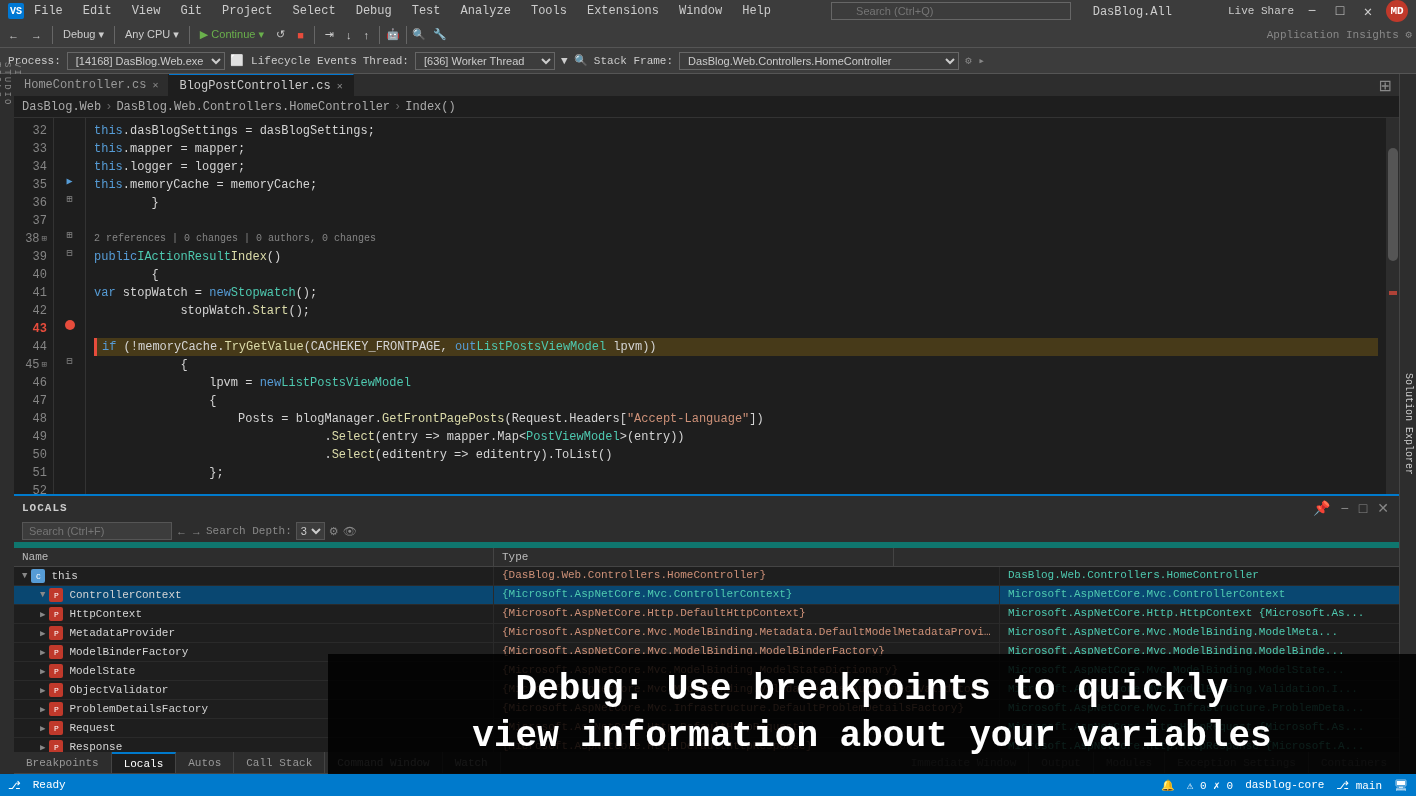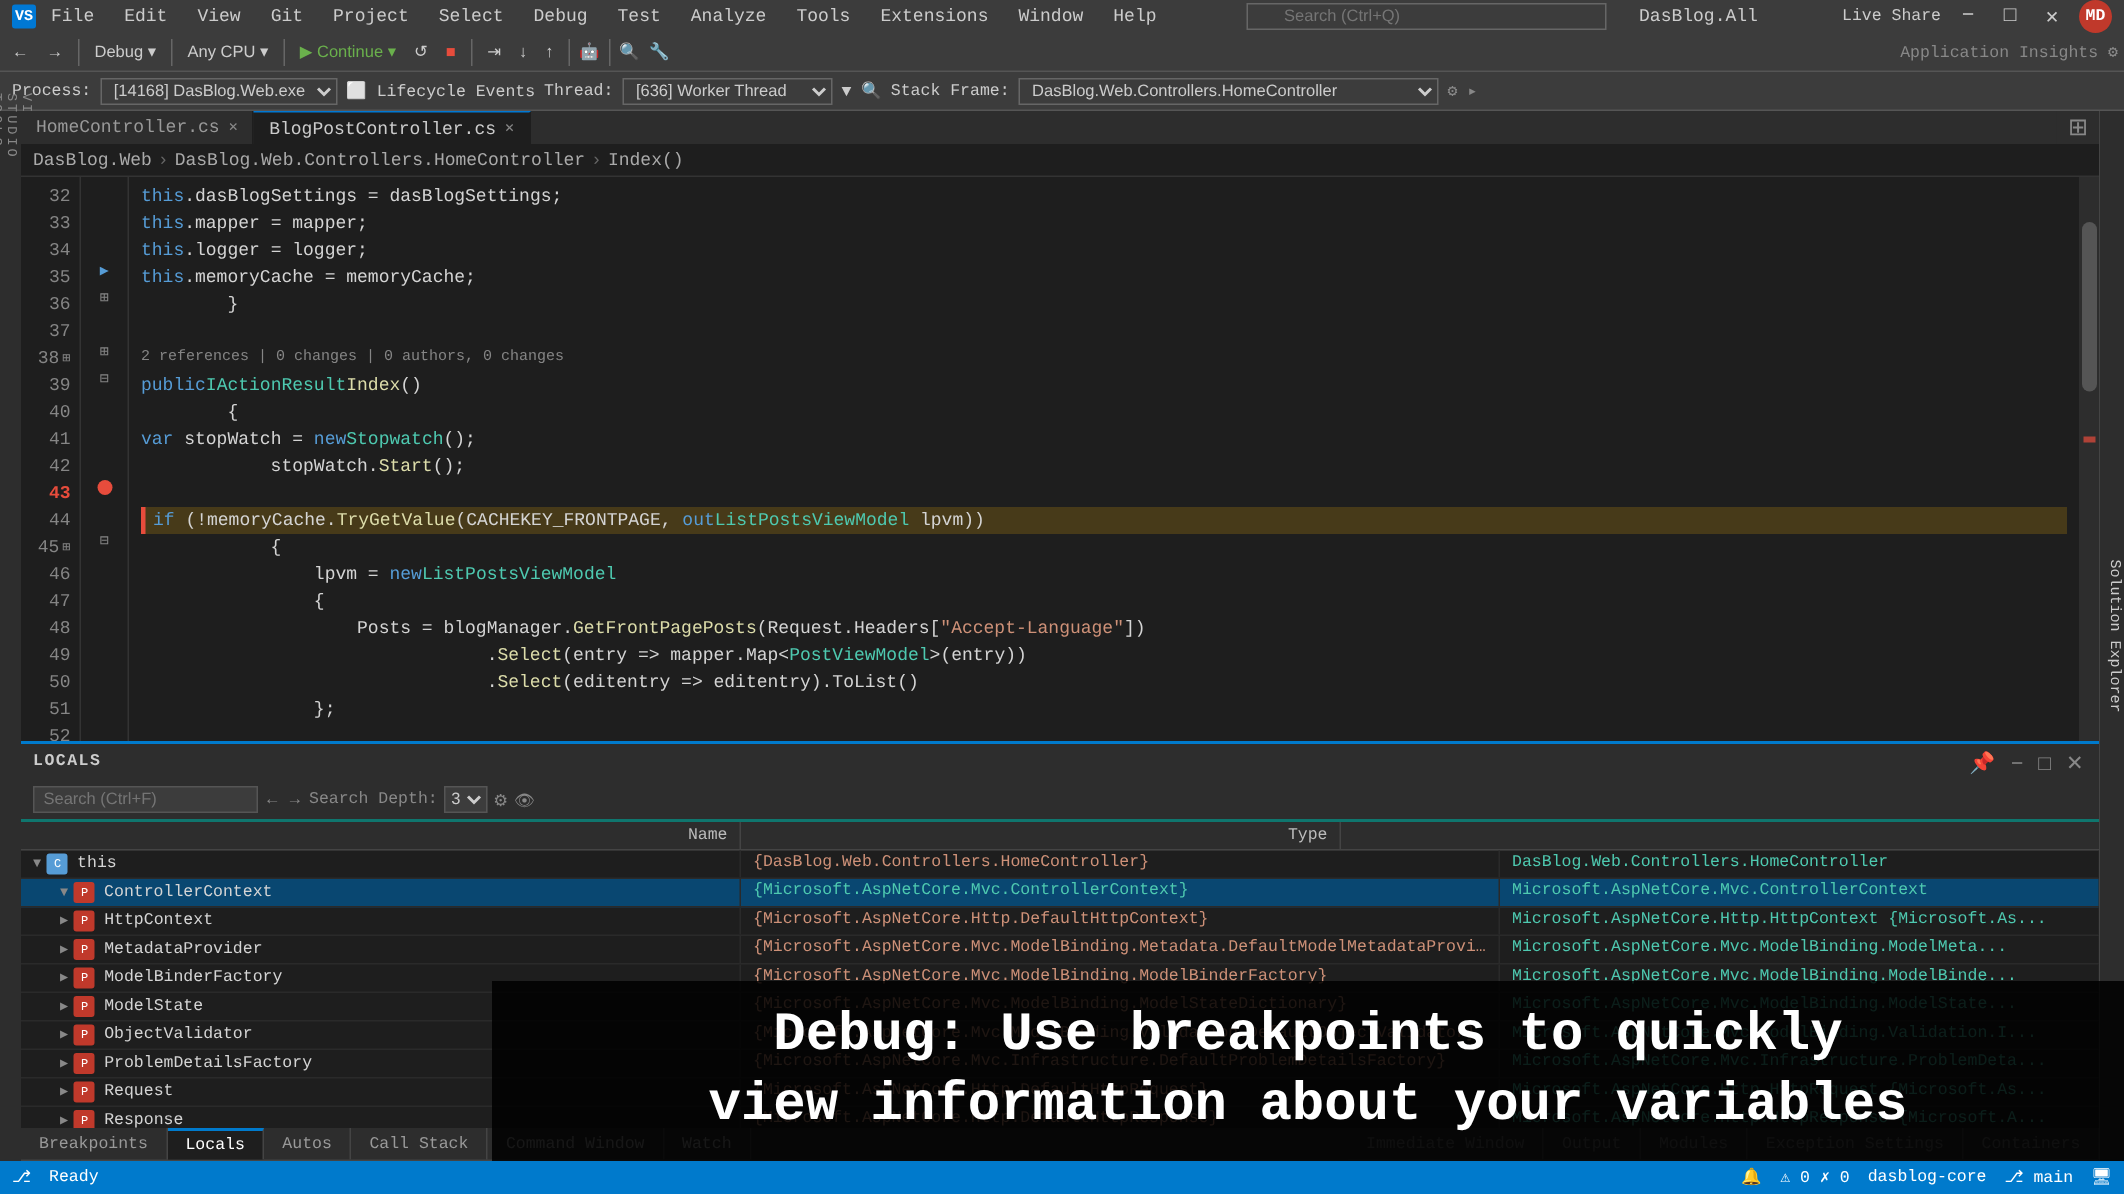--- a/index.html
+++ b/index.html
@@ -56,27 +56,27 @@
     .method { color: #dcdcaa; }
     
     
     #bottom-panel { height: 280px; background: #1e1e1e; border-top: 2px solid #007acc; display: flex; flex-direction: column; }
     #panel-header { height: 24px; background: #2d2d2d; display: flex; align-items: center; justify-content: space-between; padding: 0 8px; }
     #panel-title { font-size: 11px; font-weight: bold; color: #ccc; text-transform: uppercase; letter-spacing: 1px; }
     #panel-controls { display: flex; gap: 4px; align-items: center; }
     .panel-ctrl-btn { background: none; border: none; color: #888; cursor: pointer; font-size: 14px; padding: 0 3px; }
     
     
-    #locals-toolbar { height: 28px; background: #2d2d2d; display: flex; align-items: center; padding: 0 8px; gap: 4px; border-bottom: 2px solid #0f766e; }
+    #locals-toolbar { height: 28px; background: #2d2d2d; display: flex; align-items: center; padding: 0 8px; gap: 4px; border-bottom: 6px solid #0f766e; }
     #locals-search { background: #3c3c3c; border: 1px solid #555; color: #ccc; padding: 1px 6px; font-size: 11px; height: 18px; width: 150px; }
     
     
     #variables-table { flex: 1; overflow-y: auto; }
     #variables-header { display: flex; background: #2d2d2d; border-bottom: 1px solid #444; }
-    .var-col { padding: 3px 8px; font-size: 11px; color: #bbb; border-right: 1px solid #444; text-align: right; }
+    .var-col { padding: 3px 8px; font-size: 11px; color: #bbb; border-right: 1px solid #444; }
     .var-col.name-col { width: 480px; }
     .var-col.value-col { flex: 1; }
     .var-col.type-col { width: 400px; }
     
     .var-row { display: flex; border-bottom: 1px solid #2a2a2a; cursor: pointer; }
     .var-row.selected { background: #094771; }
     .var-cell { padding: 2px 8px; font-size: 11px; color: #d4d4d4; border-right: 1px solid #2a2a2a; overflow: hidden; text-overflow: ellipsis; white-space: nowrap; }
     .var-cell.name-col { width: 480px; display: flex; align-items: center; gap: 2px; }
     .var-cell.value-col { flex: 1; color: #ce9178; }
     .var-cell.type-col { width: 400px; color: #4ec9b0; }

